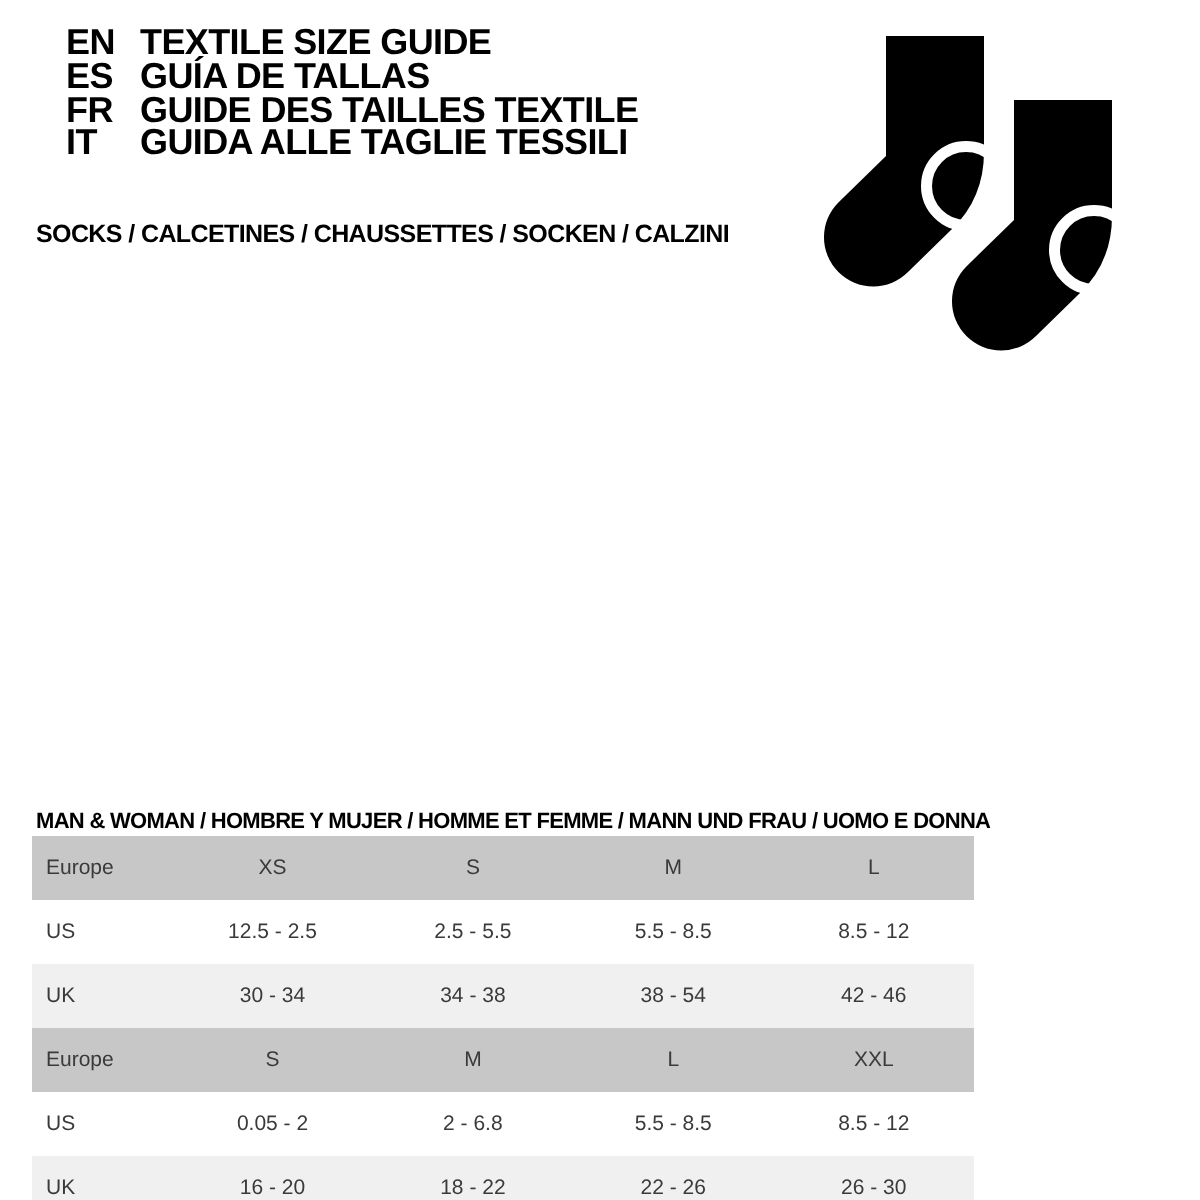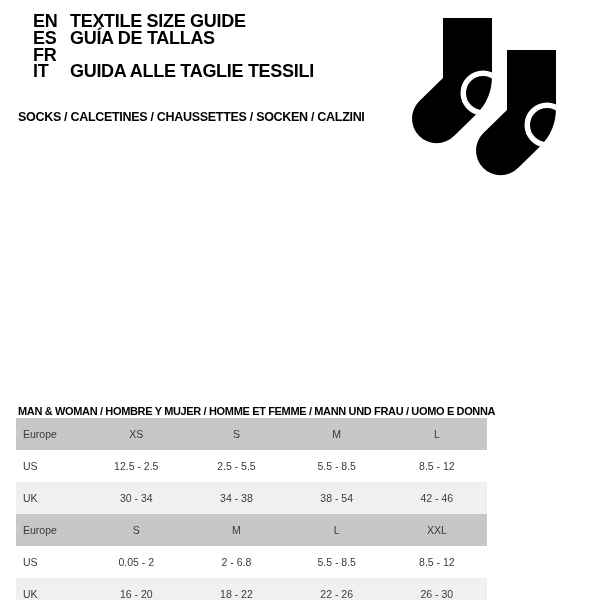--- a/index.html
+++ b/index.html
@@ -108,20 +108,21 @@
     <div class="lang-row">
       <span class="lang-code">EN</span>
       <span class="lang-label">TEXTILE SIZE GUIDE</span>
     </div>
     <div class="lang-row">
       <span class="lang-code">ES</span>
       <span class="lang-label">GUÍA DE TALLAS</span>
     </div>
     <div class="lang-row">
       <span class="lang-code">FR</span>
+      <span class="lang-label">GUIDE DES TAILLES TEXTILE</span>
     </div>
     <div class="lang-row">
       <span class="lang-code">IT</span>
       <span class="lang-label">GUIDA ALLE TAGLIE TESSILI</span>
     </div>
   </div>
 
   <div class="category-title">SOCKS / CALCETINES / CHAUSSETTES / SOCKEN / CALZINI</div>
 
   <svg class="socks-art" viewBox="0 0 175 180" width="175" height="180" aria-hidden="true">

